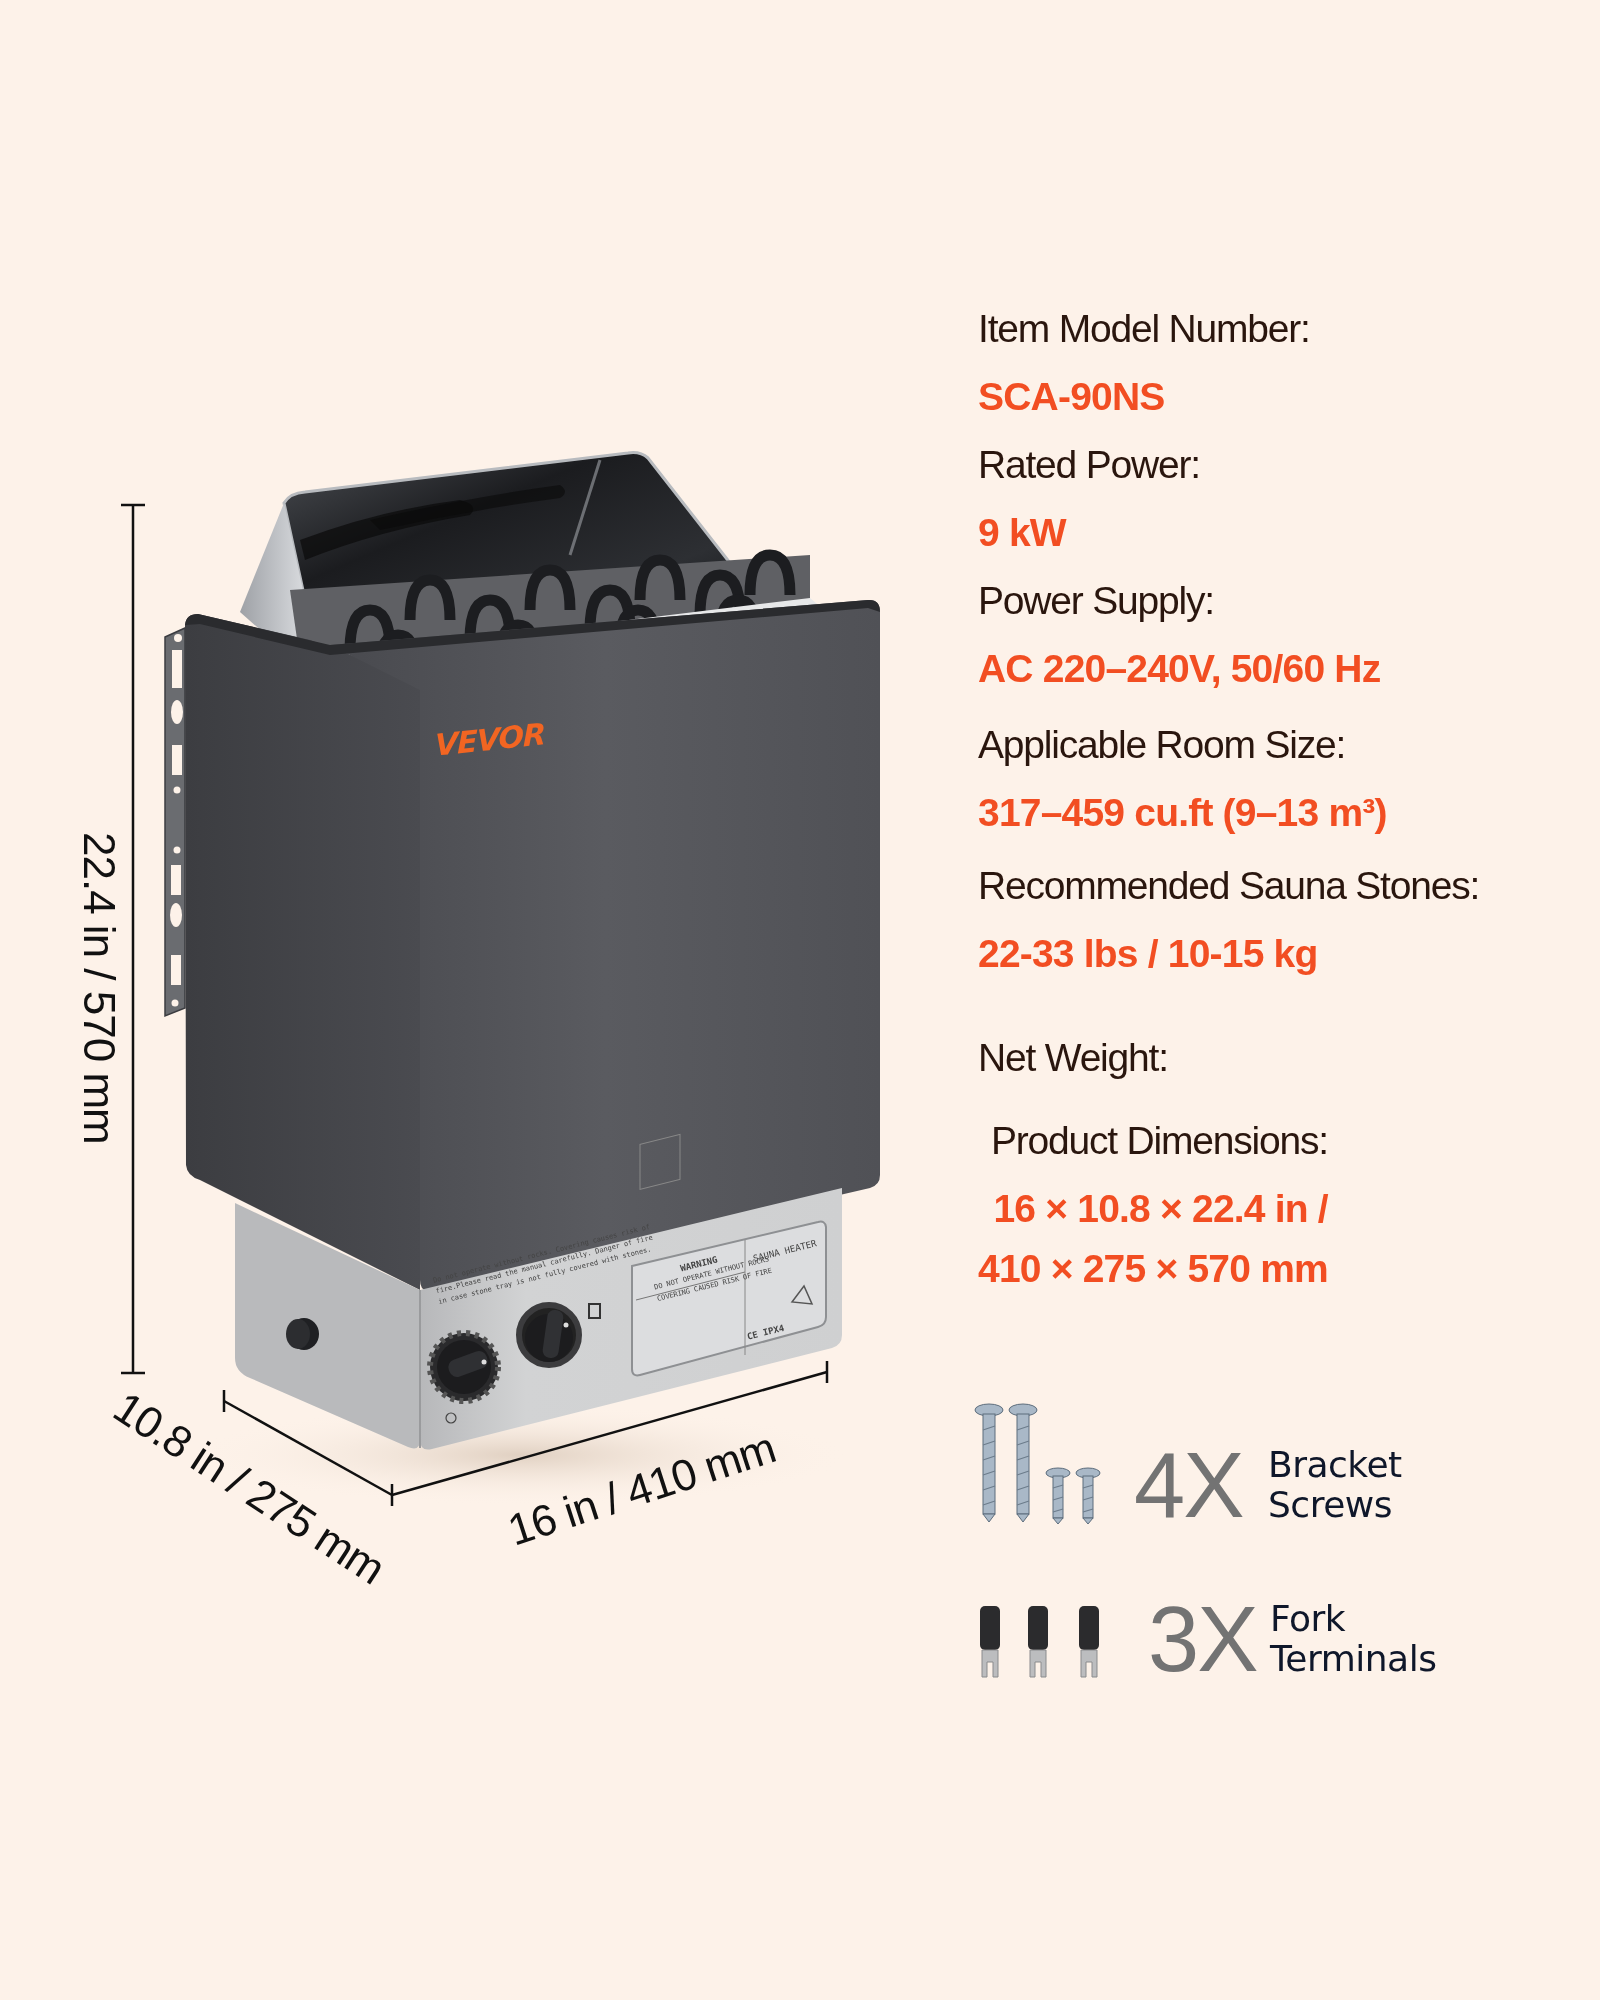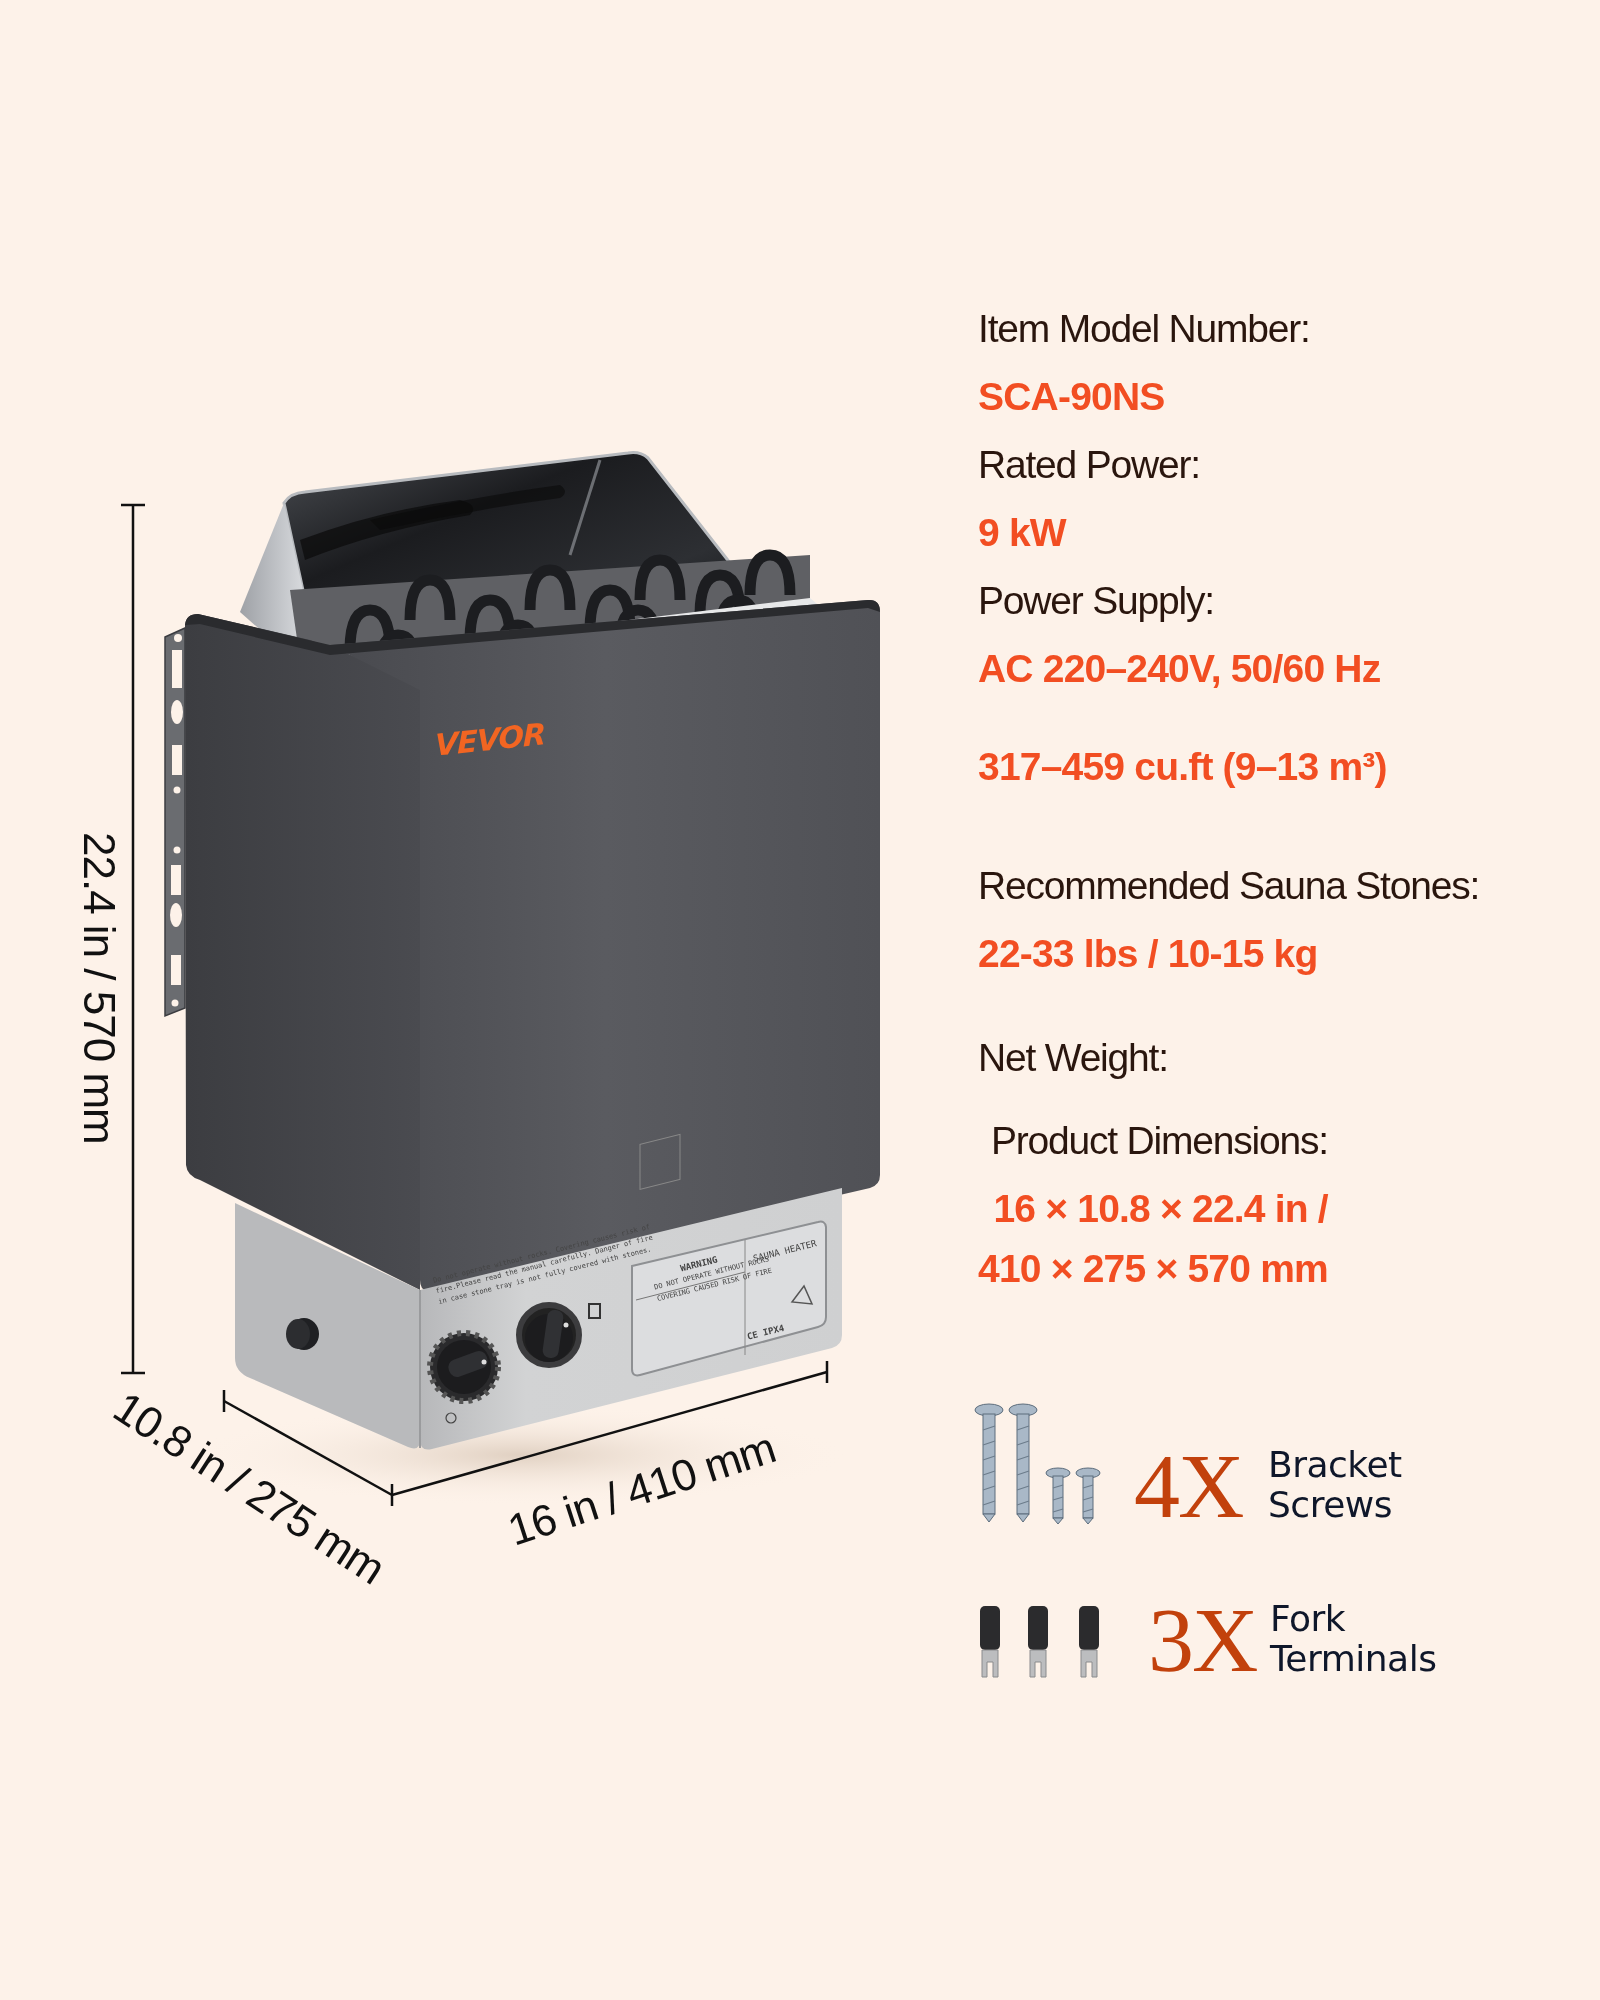--- a/index.html
+++ b/index.html
@@ -40,23 +40,23 @@
   }
   .spec-value {
     color: #f24e22; font-size: 39px; line-height: 46px; font-weight: 700;
     letter-spacing: -0.8px; font-family: "Liberation Sans", sans-serif;
     margin-top: 22px;
   }
   .spec-value.second { margin-top: 14px; }
 
   
   .acc-count {
-    position: absolute; color: #c2410c; font-weight: 400;
+    position: absolute; color: #737373; font-weight: 400;
     font-size: 92px; letter-spacing: -2px;
-    font-family: Liberation Serif, serif;
+    font-family: Liberation Sans, sans-serif;
   }
   .acc-name {
     position: absolute; color: #0f172a; font-size: 36px; line-height: 40px;
     font-family: "DejaVu Sans", sans-serif; letter-spacing: -0.5px;
   }
 
   
   .panel-text {
     position: absolute; font-family: "DejaVu Sans Mono", monospace;
     color: #444; white-space: nowrap; transform-origin: 0 0;
@@ -267,20 +267,21 @@
   </div>
   <div class="spec" style="position:absolute; top:136px;">
     <div class="spec-label">Rated Power:</div>
     <div class="spec-value">9 kW</div>
   </div>
   <div class="spec" style="position:absolute; top:272px;">
     <div class="spec-label">Power Supply:</div>
     <div class="spec-value">AC 220–240V, 50/60 Hz</div>
   </div>
   <div class="spec" style="position:absolute; top:416px;">
+    <div class="spec-label">Applicable Room Size:</div>
     <div class="spec-value">317–459 cu.ft (9–13 m³)</div>
   </div>
   <div class="spec" style="position:absolute; top:557px;">
     <div class="spec-label">Recommended Sauna Stones:</div>
     <div class="spec-value">22-33 lbs / 10-15 kg</div>
   </div>
   <div class="spec" style="position:absolute; top:729px;">
     <div class="spec-label">Net Weight:</div>
   </div>
   <div class="spec" style="position:absolute; top:812px;text-align:right;">

